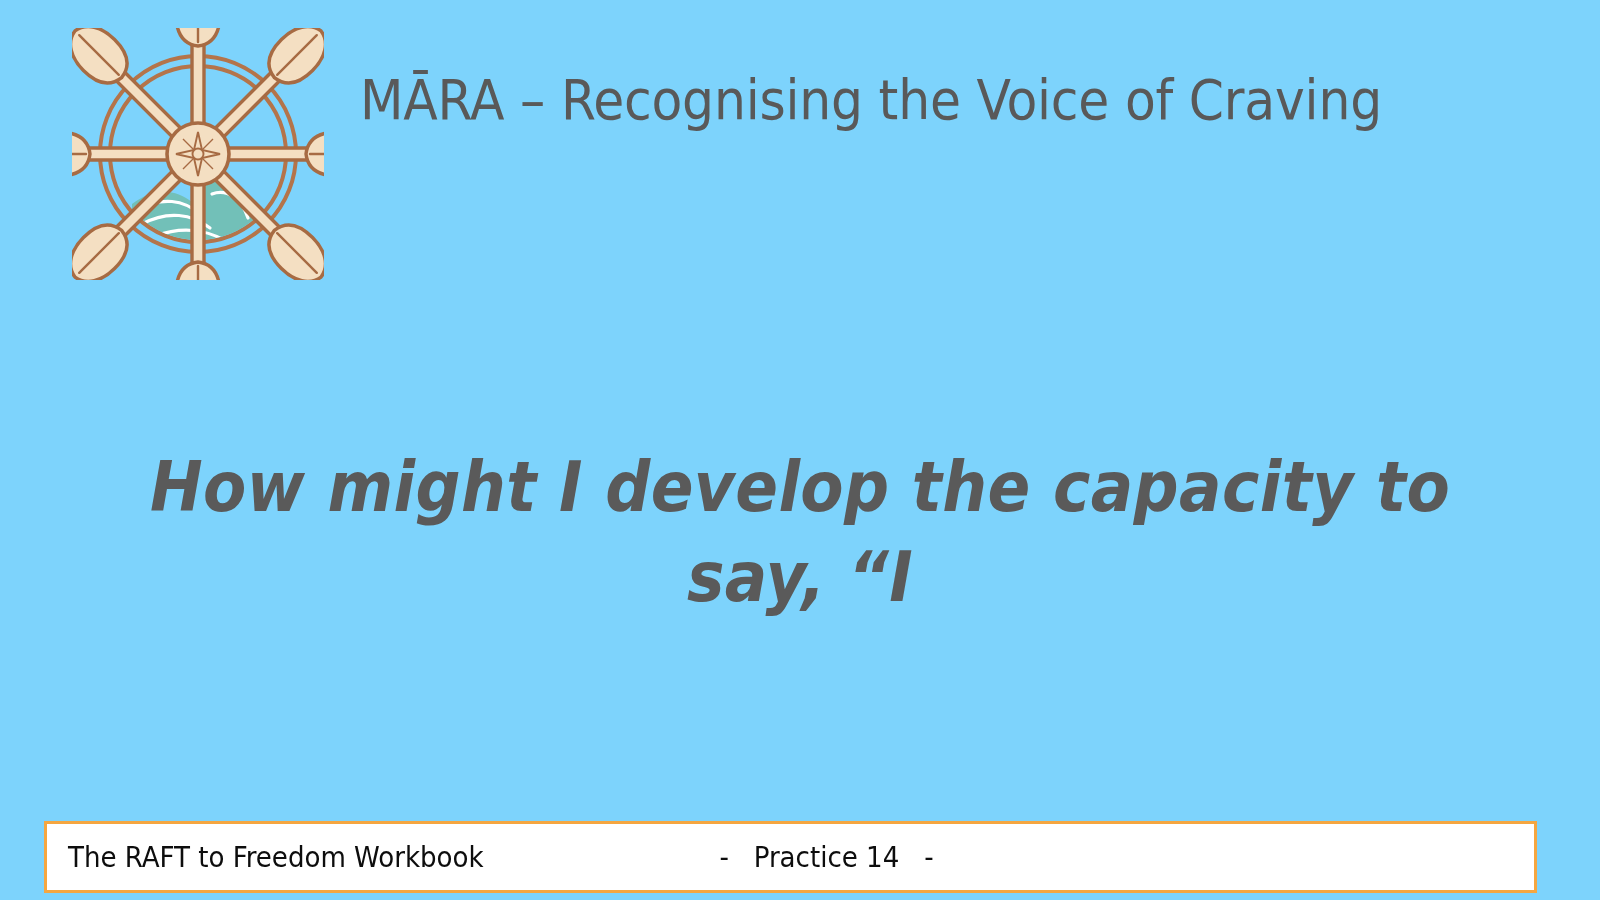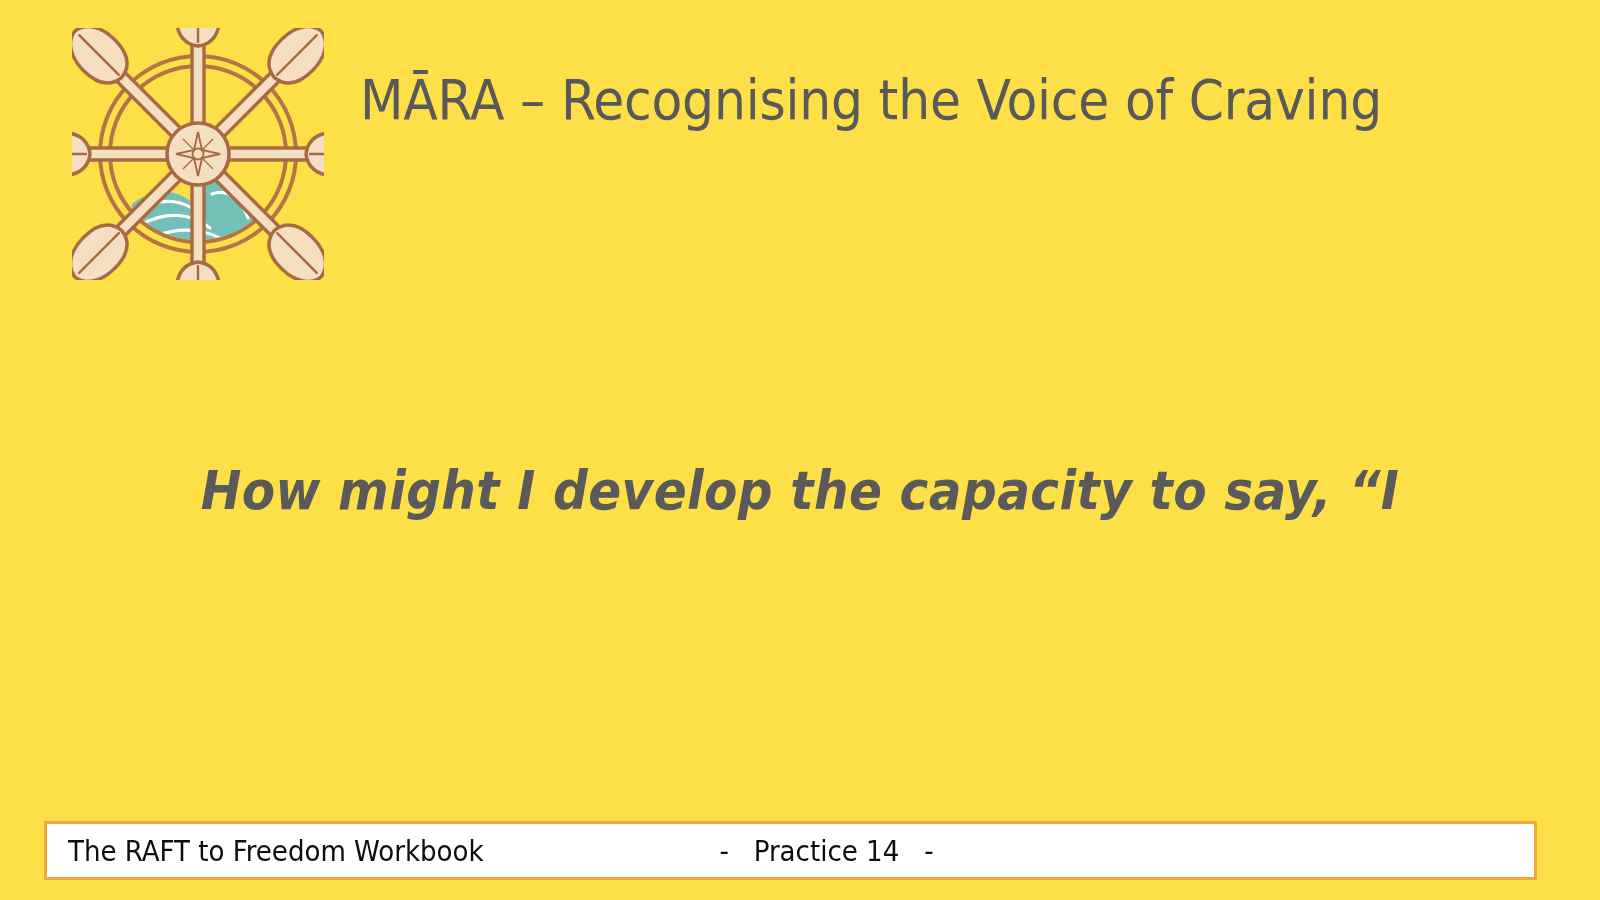--- a/index.html
+++ b/index.html
@@ -8,21 +8,21 @@
     padding: 0;
     background: #ffffff;
   }
   body {
     font-family: "Liberation Sans", sans-serif;
   }
   .slide {
     position: relative;
     width: 1600px;
     height: 900px;
-    background: #fde047;
+    background: #7dd3fc;
     overflow: hidden;
   }
 
   
   .logo {
     position: absolute;
     left: 72px;
     top: 28px;
     width: 252px;
     height: 252px;
@@ -48,36 +48,36 @@
   .body-block {
     position: absolute;
     left: 80px;
     top: 440px;
     width: 1440px;
     text-align: center;
   }
   .body-text {
     color: #5a5a5a;
     font-family: "DejaVu Sans Condensed", "Liberation Sans Narrow", "Liberation Sans", sans-serif;
-    font-size: 54px;
+    font-size: 70px;
     font-weight: bold;
     font-style: italic;
     line-height: 1.28;
     letter-spacing: 0.4px;
-    margin: 16px;
+    margin: 3px;
     transform: scaleX(1.0);
   }
 
   
   .footer {
     position: absolute;
     left: 44px;
     top: 821px;
     width: 1493px;
-    height: 59px;
+    height: 72px;
     box-sizing: border-box;
     border: 3px solid #f5a640;
     background: #ffffff;
     display: flex;
     align-items: center;
   }
   .footer-cell {
     font-family: "DejaVu Sans Condensed", "Liberation Sans Narrow", "Liberation Sans", sans-serif;
     font-size: 29px;
     color: #0d0d0d;

